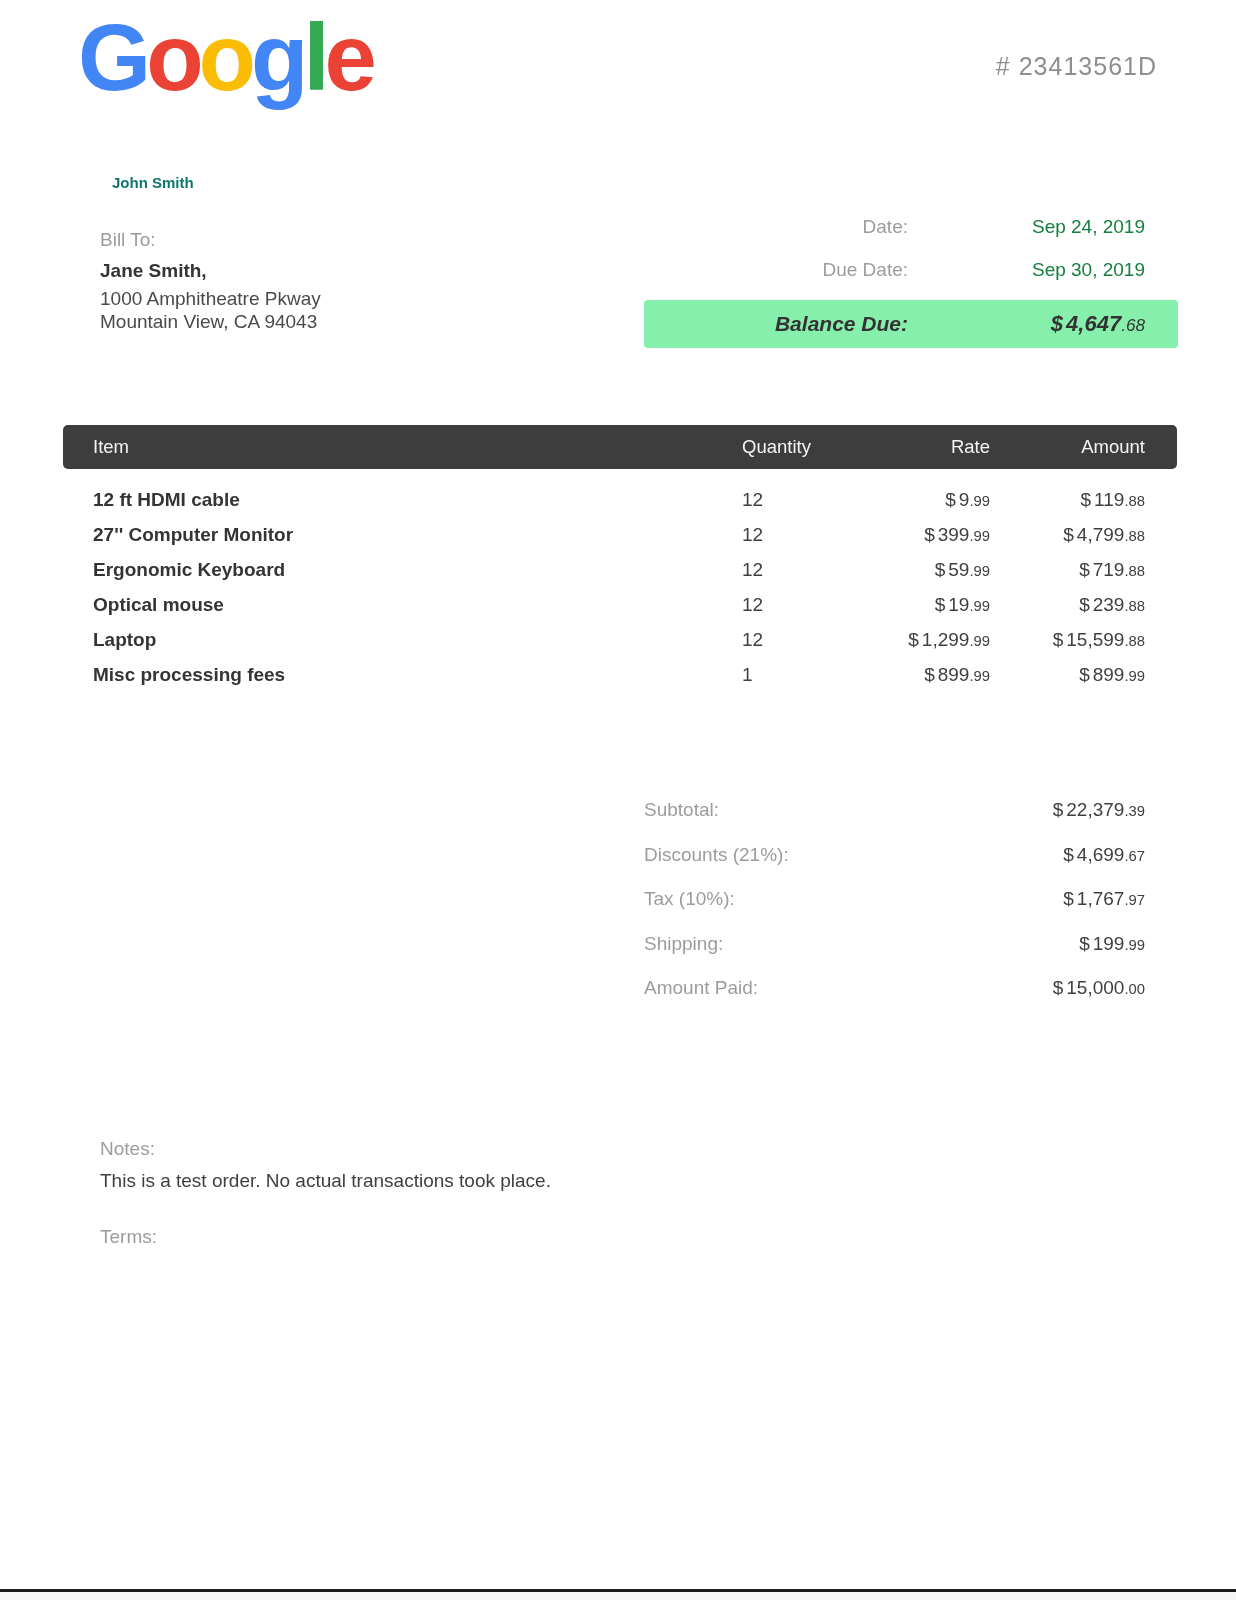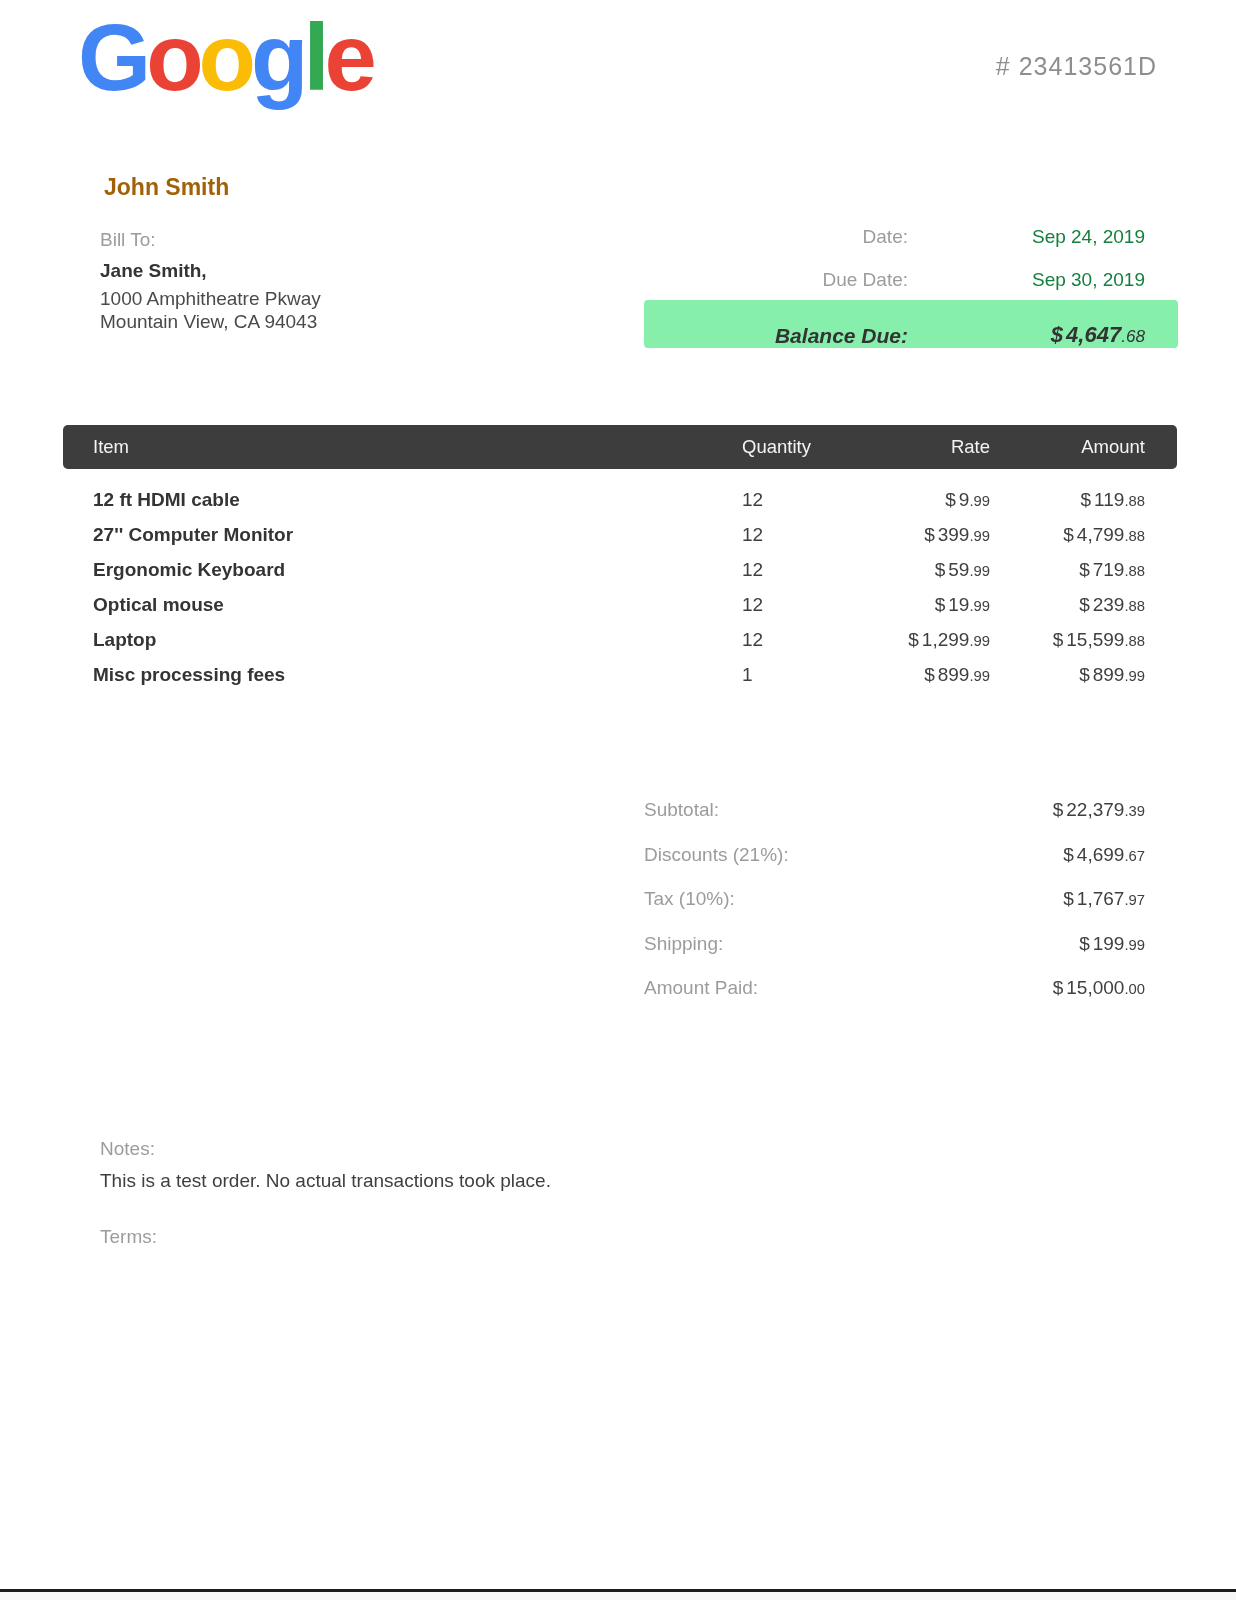--- a/index.html
+++ b/index.html
@@ -19,29 +19,29 @@
     line-height: 1.0;
   }
   .logo span { display: inline-block; }
 
   
   .inv-head { position: absolute; right: 79px; top: 42px; text-align: right; }
   .inv-title { font-size: 60px; line-height: 1.0; color: #3c3c3c; letter-spacing: -1px; font-weight: 400; }
   .inv-number { font-size: 25px; color: #8e8e8e; margin-top: 10px; letter-spacing: 1px; }
 
   
-  .from-name { position: absolute; left: 104px; top: 174px; font-size: 23px; font-weight: 700; color: #a16207; }
+  .from-name { position: absolute; left: 112px; top: 174px; font-size: 15px; font-weight: 700; color: #0f766e; }
   .billto { position: absolute; left: 100px; top: 229px; font-size: 19px; }
   .billto .muted-label { color: #9c9c9c; margin-bottom: 9px; }
   .billto .bt-name { font-weight: 700; color: #343434; margin-bottom: 5px; }
   .billto .bt-addr { color: #4a4a4a; line-height: 23px; }
 
   
   .meta { position: absolute; right: 58px; top: 205px; width: 534px; }
-  .meta-row { display: flex; align-items: flex-end; height: 43px; }
+  .meta-row { display: flex; align-items: center; height: 43px; }
   .m-label { flex: 1; text-align: right; color: #9c9c9c; font-size: 19px; }
   .m-value { width: 270px; text-align: right; padding-right: 33px; font-size: 19px; color: #15803d; box-sizing: border-box; }
   .balance-row { height: 48px; border-radius: 4px; margin-top: 9px; background: #f4f4f4; }
   .balance-row .m-label { font-weight: 700; font-size: 21px; color: #333333; }
   .balance-row .m-value { font-weight: 700; font-size: 22px; color: #333333; }
   .balance-row .cents { font-weight: 400; }
 
   
   .items { position: absolute; left: 63px; top: 425px; width: 1114px; }
   .cols { display: flex; align-items: center; box-sizing: border-box; padding: 0 32px 0 30px; }

